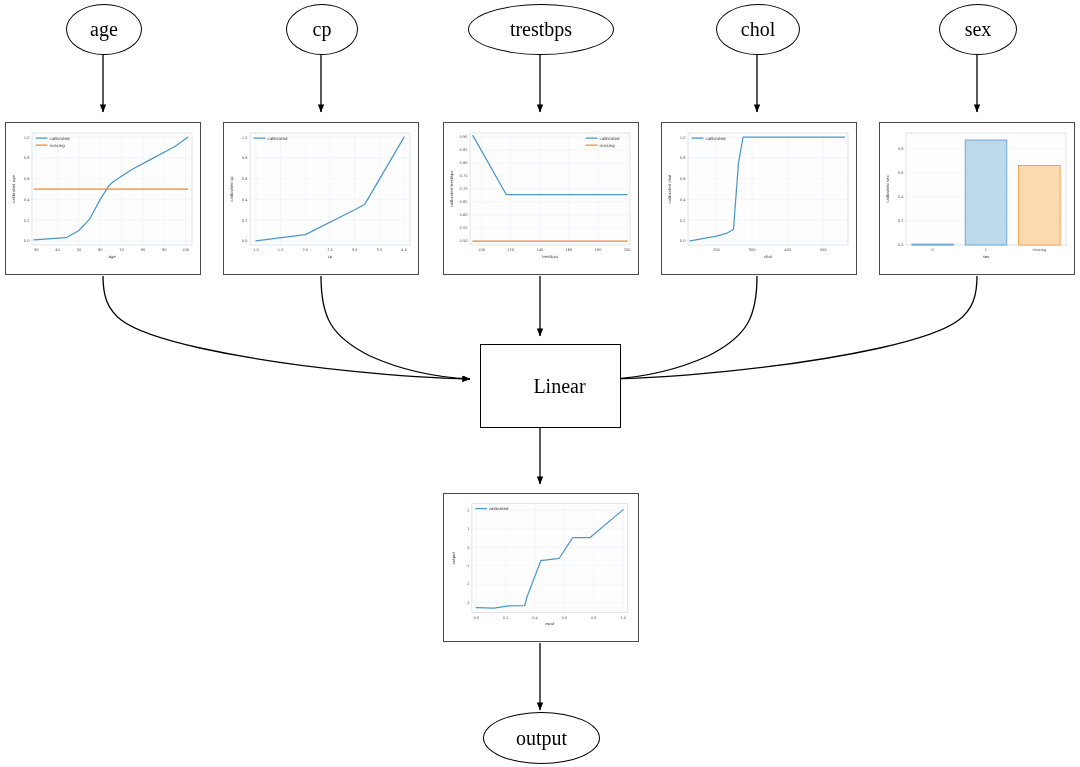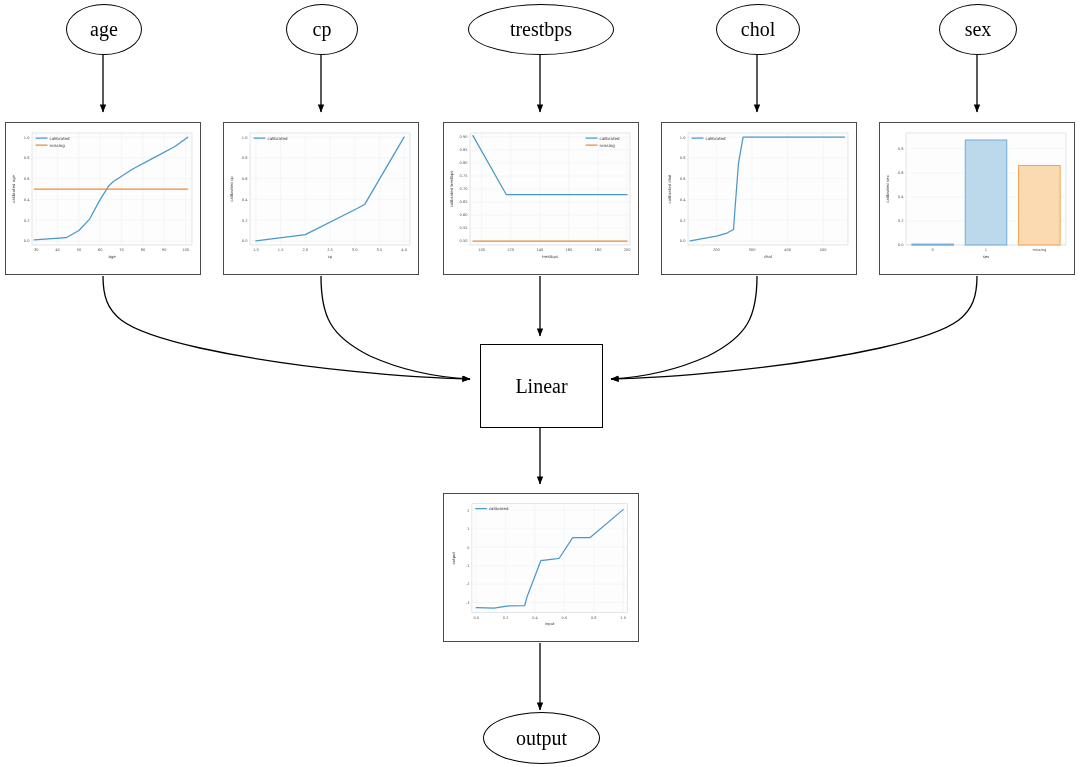--- a/index.html
+++ b/index.html
@@ -2,21 +2,21 @@
 <html><head>
 <meta charset="utf-8">
 <style>
   html,body{margin:0;padding:0;background:#ffffff;}
   body{width:1080px;height:767px;font-family:"Liberation Serif",serif;}
   #stage{position:relative;width:1080px;height:767px;overflow:hidden;background:#fff;border-radius:29px;}
   .node-ellipse{position:absolute;display:flex;align-items:center;justify-content:center;
     border:1.3px solid #000;border-radius:50%;background:#fff;
     font-family:"Liberation Serif",serif;font-size:20px;color:#000;}
   .linear-box{position:absolute;display:flex;align-items:center;justify-content:center;
-    border:1.3px solid #000;background:#fff;font-family:"Liberation Serif",serif;font-size:20px;color:#000;}
+    border:1.3px solid #000;background:#fff;font-family:"Liberation Serif",serif;font-size:20px;color:#000;padding-left:18px;}
   .panel{position:absolute;border:1.6px solid #4a4a4a;background:#fff;box-sizing:border-box;}
   .plot-svg{display:block;}
   svg.edges{position:absolute;left:0;top:0;width:1080px;height:767px;pointer-events:none;}
   .tick{font-family:"DejaVu Sans",sans-serif;font-size:3.6px;fill:#555;}
   .axlabel{font-family:"DejaVu Sans",sans-serif;font-size:3.9px;fill:#333;}
   .ylabel{font-family:"DejaVu Sans",sans-serif;font-size:3.9px;fill:#333;}
   .legtext{font-family:"DejaVu Sans",sans-serif;font-size:4.0px;fill:#333;}
   .gridline{stroke:#eceff3;stroke-width:0.5;}
   .series-cal{fill:none;stroke:#4a98c9;stroke-width:1.25;stroke-linejoin:round;stroke-linecap:round;}
   .series-mis{fill:none;stroke:#f08a30;stroke-width:1.25;stroke-linejoin:round;stroke-linecap:round;}

